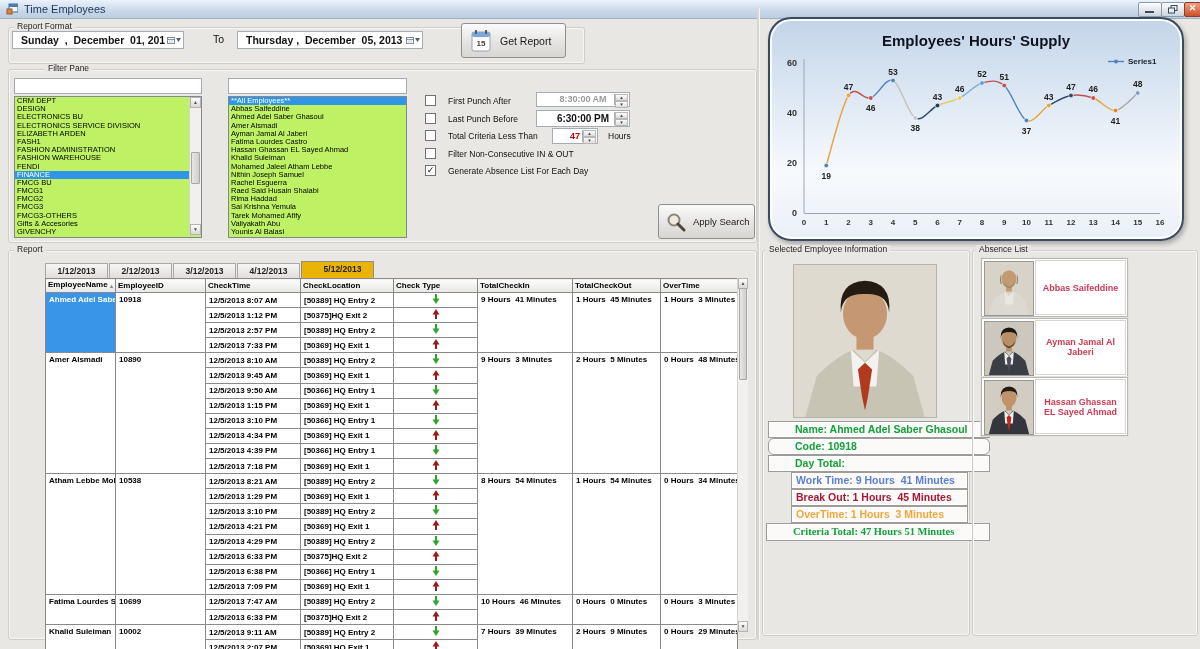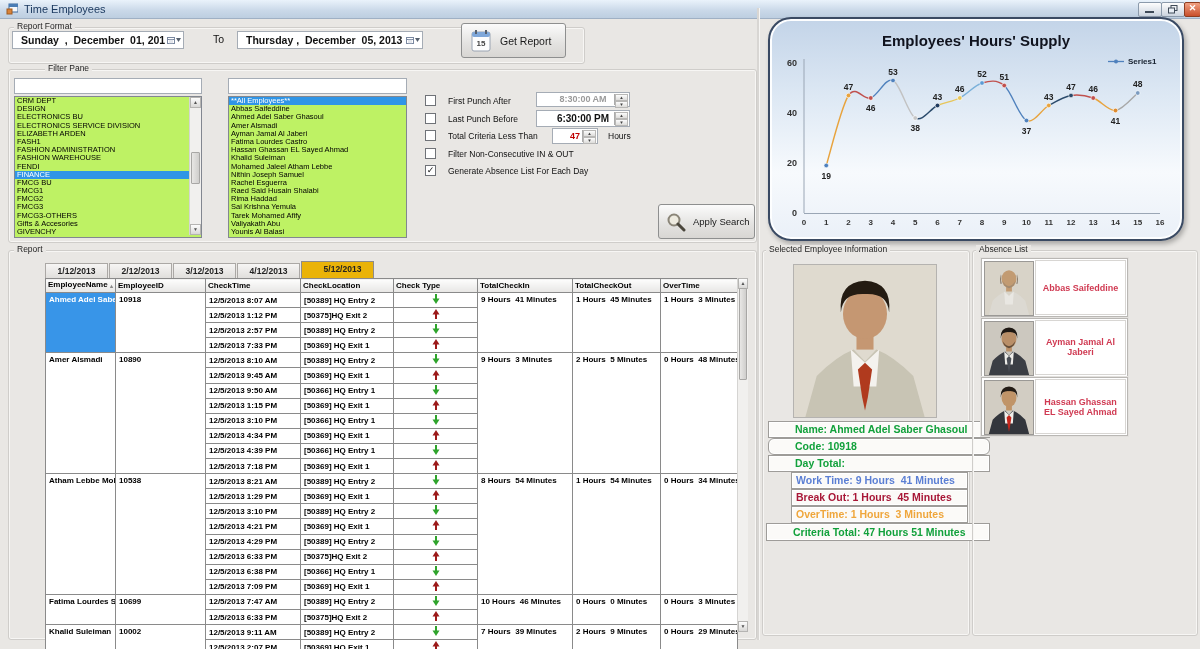--- a/index.html
+++ b/index.html
@@ -602,21 +602,21 @@
     <path d="M50 74 L45 79 L48 100 L50 110 L52 100 L55 79 Z" fill="#B03A1E"></path>
     <ellipse cx="50" cy="37" rx="15.5" ry="19" fill="#C59772"></ellipse>
     <path d="M33 36 Q31 13 50 12 Q69 13 67 36 Q66 21 50 22 Q34 21 33 36 Z" fill="#241B12"></path>
   </svg></div>
   <div class="inforow abs tgreen" style="left:768px;top:421px;width:194px;height:15px;">Name: Ahmed Adel Saber Ghasoul</div>
   <div class="inforow abs tgreen" style="left:768px;top:438px;width:194px;height:15px;border-radius:6px;">Code: 10918</div>
   <div class="inforow abs tgreen" style="left:768px;top:455px;width:194px;height:15px;">Day Total:</div>
   <div class="inforow abs tblue" style="left:791px;top:472px;width:171px;height:15px;">Work Time: 9 Hours  41 Minutes</div>
   <div class="inforow abs tred" style="left:791px;top:489px;width:171px;height:15px;">Break Out: 1 Hours  45 Minutes</div>
   <div class="inforow abs torange" style="left:791px;top:506px;width:171px;height:15px;">OverTime: 1 Hours  3 Minutes</div>
-  <div class="inforow abs tgreen" style="left:766px;top:523px;width:196px;height:16px;line-height:16px;">Criteria Total: 47 Hours 51 Minutes</div>
+  <div class="inforow abs tgreen" style="left:766px;top:523px;width:196px;height:16px;line-height:16px;font-family:Liberation Serif, serif;">Criteria Total: 47 Hours 51 Minutes</div>
 
   <div class="groupbox abs" style="left:972px;top:250px;width:224px;height:384px;"></div>
   <div class="grouplabel abs" style="left:976px;top:245px;">Absence List</div>
   <div id="absencewrap">
       <div class="abox abs" style="left: 981px; top: 258px; width: 145px; height: 57px;">
         <div class="aphoto"><svg viewBox="0 0 100 115" preserveAspectRatio="none" width="100%" height="100%">
     <rect width="100" height="115" fill="#D8D3C8"></rect>
     <rect x="44" y="50" width="12" height="14" fill="#C29B72"></rect>
     <path d="M8 115 L16 84 Q30 69 42 64 L50 73 L58 64 Q70 69 84 84 L92 115 Z" fill="#DCD9D2"></path>
     <path d="M40 64 L50 74 L60 64 L58 92 L42 92 Z" fill="#E9E7E2"></path>

